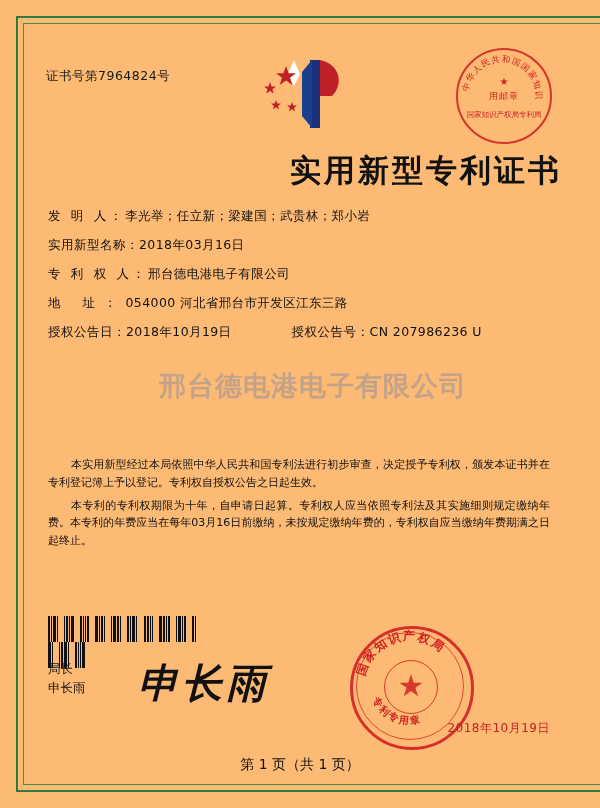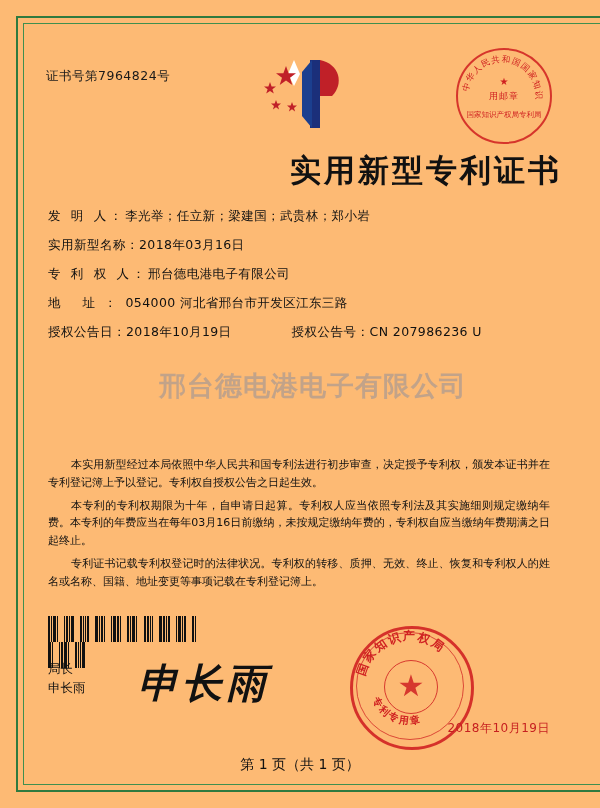--- a/index.html
+++ b/index.html
@@ -384,21 +384,20 @@
         <span class="f-label col-right">授权公告号：</span>
         <span class="f-value">CN 207986236 U</span>
       </div>
     </div>
 
     <div class="watermark">邢台德电港电子有限公司</div>
 
     <div class="paras">
       <p>本实用新型经过本局依照中华人民共和国专利法进行初步审查，决定授予专利权，颁发本证书并在专利登记簿上予以登记。专利权自授权公告之日起生效。</p>
       <p>本专利的专利权期限为十年，自申请日起算。专利权人应当依照专利法及其实施细则规定缴纳年费。本专利的年费应当在每年03月16日前缴纳，未按规定缴纳年费的，专利权自应当缴纳年费期满之日起终止。</p>
-      <p>专利证书记载专利权登记时的法律状况。专利权的转移、质押、无效、终止、恢复和专利权人的姓名或名称、国籍、地址变更等事项记载在专利登记簿上。</p>
     </div>
 
     <div class="barcode">
       <span style="width:2px"></span><span style="width:1px"></span><span style="width:3px"></span><span style="width:1px"></span>
       <span style="width:1px"></span><span style="width:2px"></span><span style="width:1px"></span><span style="width:3px"></span>
       <span style="width:2px"></span><span style="width:1px"></span><span style="width:1px"></span><span style="width:2px"></span>
       <span style="width:3px"></span><span style="width:1px"></span><span style="width:2px"></span><span style="width:1px"></span>
       <span style="width:1px"></span><span style="width:3px"></span><span style="width:2px"></span><span style="width:1px"></span>
       <span style="width:2px"></span><span style="width:1px"></span><span style="width:3px"></span><span style="width:1px"></span>
       <span style="width:2px"></span><span style="width:2px"></span><span style="width:1px"></span><span style="width:1px"></span>

